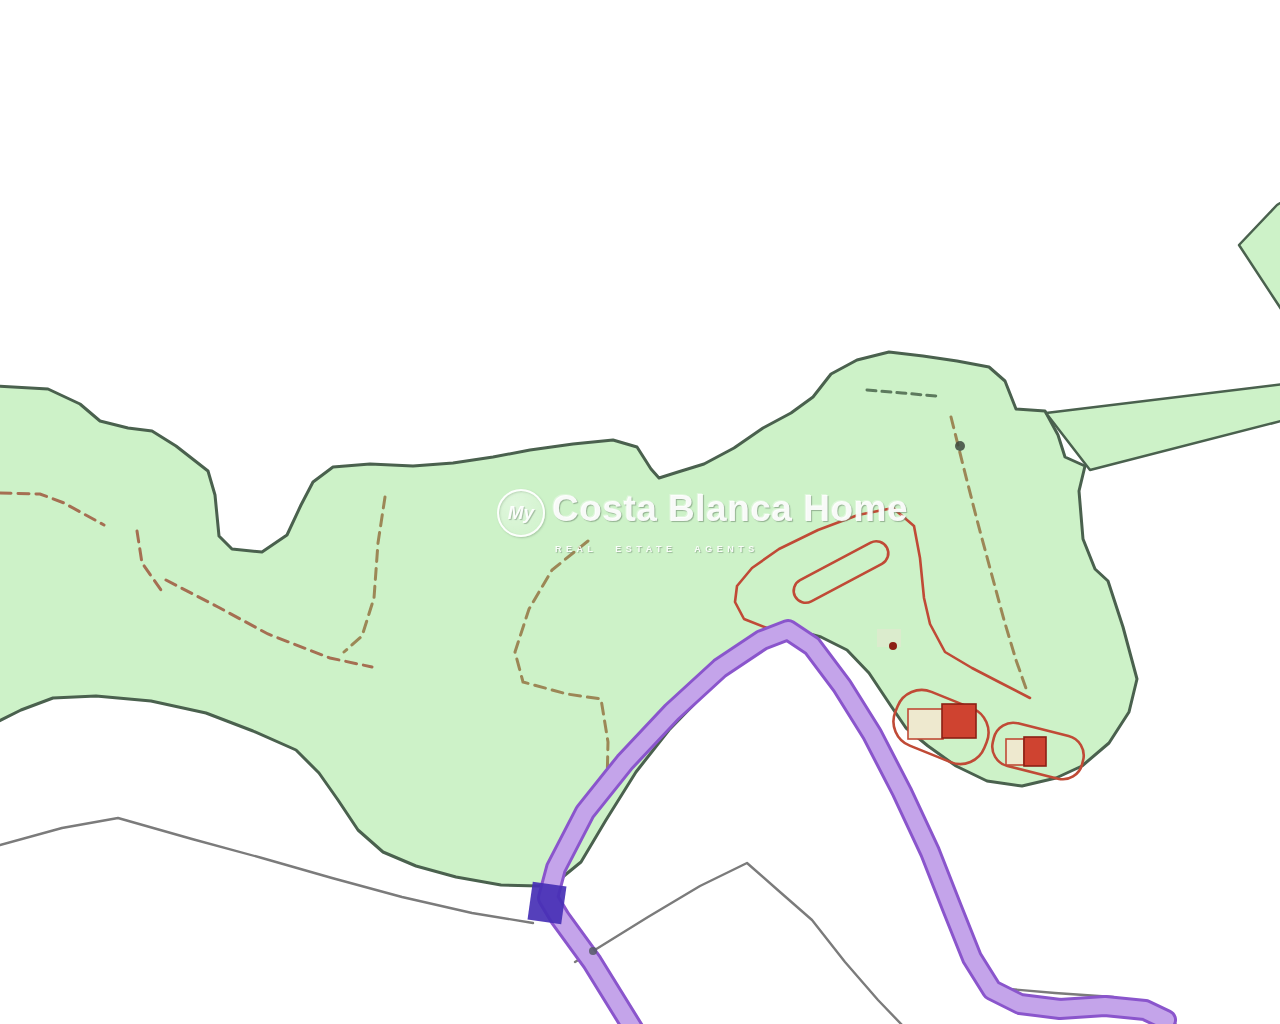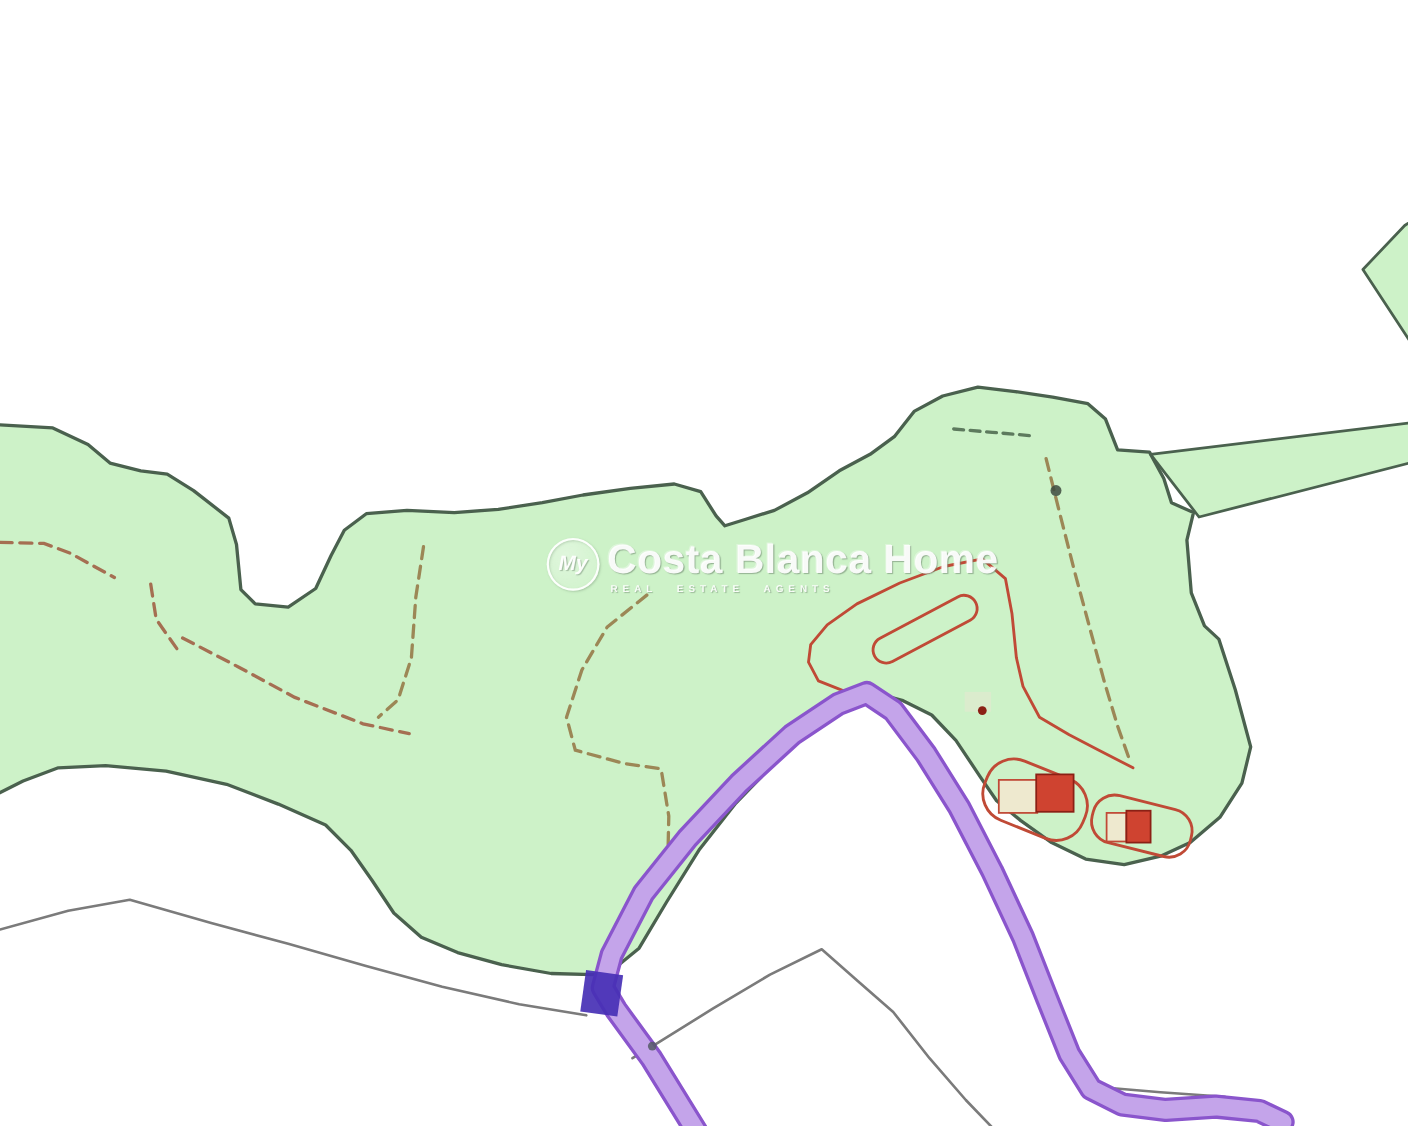--- a/index.html
+++ b/index.html
@@ -35,21 +35,21 @@
     box-shadow: 1px 1px 2px rgba(115,140,115,0.4), inset 1px 1px 2px rgba(115,140,115,0.3);
   }
   .wm-text { padding-top: 1px; }
   .wm-title {
     font-size: 37px; font-weight: bold; line-height: 1;
     color: rgba(255,255,255,0.93);
     letter-spacing: 0.5px;
     text-shadow: 1px 1px 1px rgba(110,135,110,0.6), -1px -1px 0 rgba(255,255,255,0.35);
   }
   .wm-subtitle {
-    margin-top: 3px; padding-left: 3px;
+    margin-top: 17px; padding-left: 3px;
     font-size: 9px; font-weight: bold;
     color: rgba(255,255,255,0.9);
     letter-spacing: 4.5px; word-spacing: 11px;
     text-shadow: 1px 1px 1px rgba(110,135,110,0.55);
   }
 </style>
 </head>
 <body>
 
 <div class="map-canvas">

